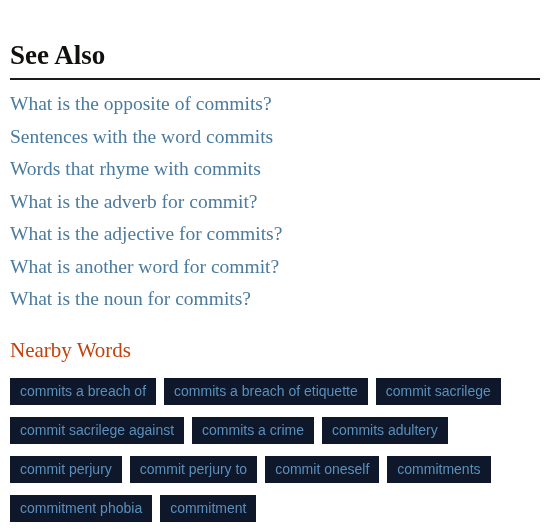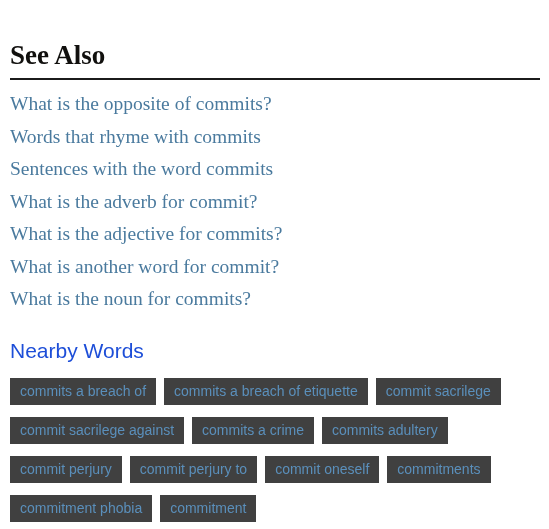--- a/index.html
+++ b/index.html
@@ -65,41 +65,41 @@
   }
 
   .use-our-text {
     color: #1a1a1a;
     font-size: 19.5px;
     font-family: "Liberation Serif", "DejaVu Serif", serif;
   }
 
   
   .nearby-heading {
-    font-family: Liberation Sans, sans-serif;
+    font-family: Liberation Serif, serif;
     font-size: 21px;
     font-weight: normal;
-    color: #1d4ed8;
+    color: #c2410c;
     margin: 0;
     padding-top: 23px;
     line-height: 1.1;
   }
 
   .tag-cloud {
     display: flex;
     flex-wrap: wrap;
     gap: 12px 8px;
     padding-top: 16px;
     width: 535px;
     align-content: flex-start;
   }
 
   a.tag {
     display: inline-block;
-    background: #404040;
+    background: #0f172a;
     color: #5a8fbb;
     font-family: "Liberation Sans", "DejaVu Sans", sans-serif;
     font-size: 14px;
     line-height: 14px;
     padding: 6px 10px 7px 10px;
     text-decoration: none;
     white-space: nowrap;
     border-radius: 0;
   }
 </style>
@@ -110,24 +110,24 @@
 
   <h2 class="see-also-heading">See Also</h2>
 
   <hr class="heading-rule">
 
   <ul class="see-also-list">
     <li>
       <a href="#" class="see-also-link">What is the opposite of commits?</a>
     </li>
     <li>
-      <a href="#" class="see-also-link">Words that rhyme with commits</a>
+      <a href="#" class="see-also-link">Sentences with the word commits</a>
     </li>
     <li>
-      <a href="#" class="see-also-link">Sentences with the word commits</a>
+      <a href="#" class="see-also-link">Words that rhyme with commits</a>
     </li>
     <li>
       <a href="#" class="see-also-link">What is the adverb for commit?</a>
     </li>
     <li>
       <a href="#" class="see-also-link">What is the adjective for commits?</a>
     </li>
     <li>
       <a href="#" class="see-also-link">What is another word for commit?</a>
     </li>

